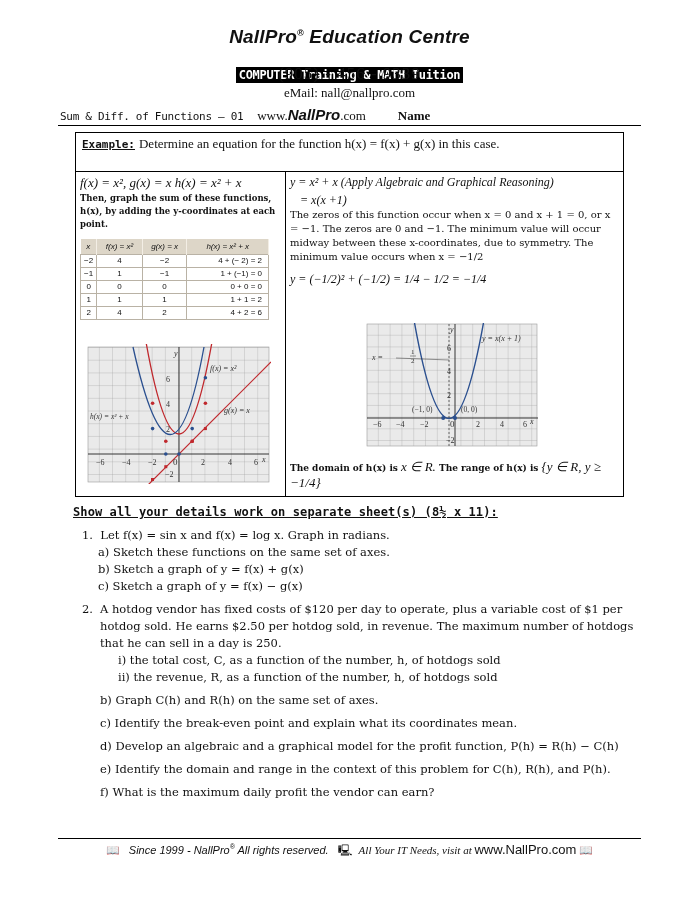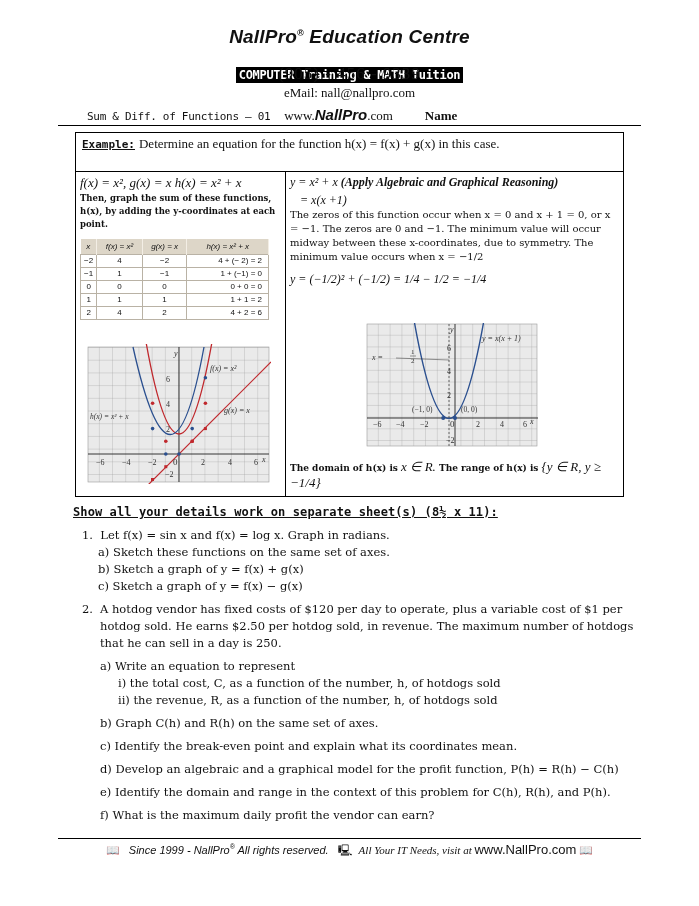--- a/index.html
+++ b/index.html
@@ -4,21 +4,21 @@
 <style>
   * { box-sizing: border-box; margin: 0; padding: 0; }
   body { width: 699px; height: 906px; background: #ffffff; font-family: "DejaVu Serif", serif; color: #111; position: relative; overflow: hidden; }
   .abs { position: absolute; }
   .brand-title { left: 0; width: 699px; top: 26px; text-align: center; font-family: "Liberation Sans", sans-serif; font-weight: bold; font-style: italic; font-size: 19px; letter-spacing: 0.2px; }
   .brand-title sup { font-size: 9px; }
   .tagline-wrap { left: 0; width: 699px; top: 64px; text-align: center; }
   .tagline { display: inline-block; background: #000; color: #fff; font-family: "DejaVu Sans Mono", monospace; font-weight: bold; font-size: 12px; padding: 1px 3px; letter-spacing: -0.3px; }
   .phone { left: 0; width: 699px; top: 64px; text-align: center; font-family: "Liberation Serif", serif; font-size: 17px; letter-spacing: 1px; }
   .email { left: 0; width: 699px; top: 85px; text-align: center; font-family: "Liberation Serif", serif; font-size: 13px; }
-  .subhead { left: 60px; top: 106px; font-size: 12px; width: 580px; margin-left: 27px; }
+  .subhead { left: 60px; top: 106px; font-size: 12px; width: 580px; }
   .subhead .code { font-family: "DejaVu Sans Mono", monospace; font-size: 11px; letter-spacing: -0.3px; }
   .subhead .www { font-family: "Liberation Serif", serif; font-size: 13px; margin-left: 10px; }
   .subhead .www b { font-family: "Liberation Sans", sans-serif; font-style: italic; font-size: 15px; }
   .subhead .name { font-family: "Liberation Serif", serif; font-weight: bold; font-size: 13px; margin-left: 28px; }
   .rule-top { left: 58px; top: 125px; width: 583px; height: 1px; background: #000; }
 
   .example-box { left: 75px; top: 132px; width: 549px; height: 365px; border: 1px solid #000; }
   .ex-head { position: absolute; left: 0; top: 0; width: 100%; height: 39px; border-bottom: 1px solid #000; font-family: "Liberation Serif", serif; font-size: 13px; padding: 2px 6px; line-height: 17px; }
   .ex-head .label { font-family: "DejaVu Sans Mono", monospace; font-size: 11px; text-decoration: underline; font-weight: bold; margin-right: 4px; }
   .ex-head .line2 { padding-left: 72px; }
@@ -28,21 +28,21 @@
   .fn-def { font-family: "Liberation Serif", serif; font-style: italic; font-size: 13px; }
   .left-desc { font-family: "DejaVu Serif", serif; font-weight: bold; font-size: 8.5px; line-height: 13px; margin-top: 1px; }
   table.vals { border-collapse: collapse; margin-top: 8px; font-family: "Liberation Sans", sans-serif; font-size: 8px; width: 189px; }
   table.vals th { background: #ddd6c8; font-weight: normal; font-style: italic; height: 15px; border-right: 1px solid #f3eee5; }
   table.vals td { border: 1px solid #b9b2a5; text-align: center; height: 13px; }
   table.vals td.h { text-align: right; padding-right: 6px; }
 
   .graph1 { position: absolute; left: 10px; top: 211px; width: 185px; height: 140px; }
   .right-col { position: absolute; left: 214px; top: 42px; width: 330px; font-family: "Liberation Serif", serif; font-size: 12px; line-height: 15px; }
   .right-col .line1 i { font-style: italic; }
-  .right-col .b { font-weight: bold; font-style: italic; }
+  .right-col .b { font-weight: normal; font-style: italic; }
   .right-col .para { font-family: "DejaVu Serif", serif; font-size: 10px; line-height: 14px; }
   .graph2 { position: absolute; left: 290px; top: 190px; width: 175px; height: 125px; }
   .domain-line { position: absolute; left: 214px; top: 326px; width: 330px; font-family: "DejaVu Serif", serif; font-size: 9px; font-weight: bold; }
   .domain-line .m { font-family: "Liberation Serif", serif; font-style: italic; font-weight: normal; font-size: 13px; }
 
   .show-head { left: 73px; top: 505px; font-family: "DejaVu Sans Mono", monospace; font-weight: bold; font-size: 12px; text-decoration: underline; letter-spacing: 0.1px; }
   .q { font-family: "DejaVu Serif", serif; font-size: 11.5px; line-height: 17px; }
   .q1 { left: 82px; top: 527px; width: 560px; }
   .q1 .sub { padding-left: 16px; }
   .q2 { left: 82px; top: 601px; width: 560px; }
@@ -237,21 +237,20 @@
   <div class="sub">a)  Sketch these functions on the same set of axes.</div>
   <div class="sub">b)  Sketch a graph of y = f(x) + g(x)</div>
   <div class="sub">c)  Sketch a graph of y = f(x) − g(x)</div>
 </div>
 
 <div class="abs q q2">
   <div style="display:flex;">
       <span style="width:18px;flex:none;">2.</span>
       <span>A hotdog vendor has fixed costs of $120 per day to operate, plus a variable cost of $1 per hotdog sold. He earns $2.50 per hotdog sold, in revenue. The maximum number of hotdogs that he can sell in a day is 250.</span>
     </div>
-  <div class="sub">a)  Write an equation to represent</div>
   <div class="sub2">i)  the total cost, C, as a function of the number, h, of hotdogs sold</div>
   <div class="sub2">ii)  the revenue, R, as a function of the number, h, of hotdogs sold</div>
   <div class="sub gap">b)  Graph C(h)  and R(h)  on the same set of axes.</div>
   <div class="sub gap">c)  Identify the break-even point and explain what its coordinates mean.</div>
   <div class="sub gap">d)  Develop an algebraic and a graphical model for the profit function,  P(h) = R(h) − C(h)</div>
   <div class="sub gap">e)  Identify the domain and range in the context of this problem for C(h), R(h), and P(h).</div>
   <div class="sub gap">f)  What is the maximum daily profit the vendor can earn?</div>
 </div>
 
 <div class="abs rule-bot"></div>

